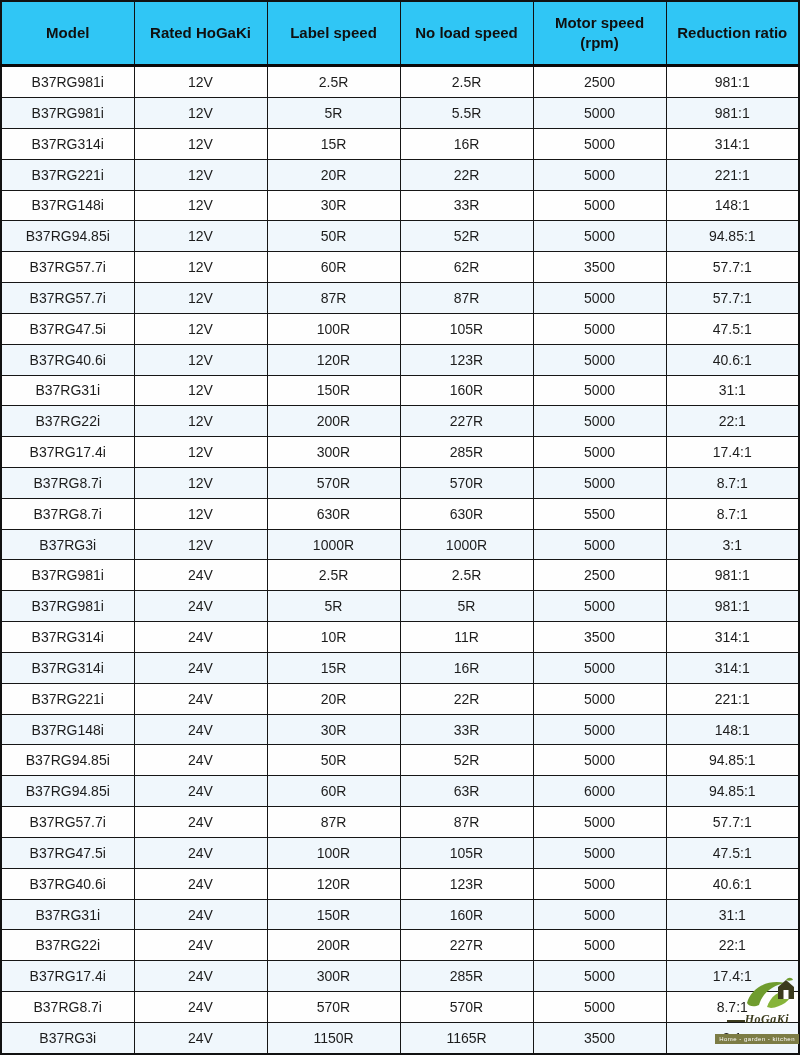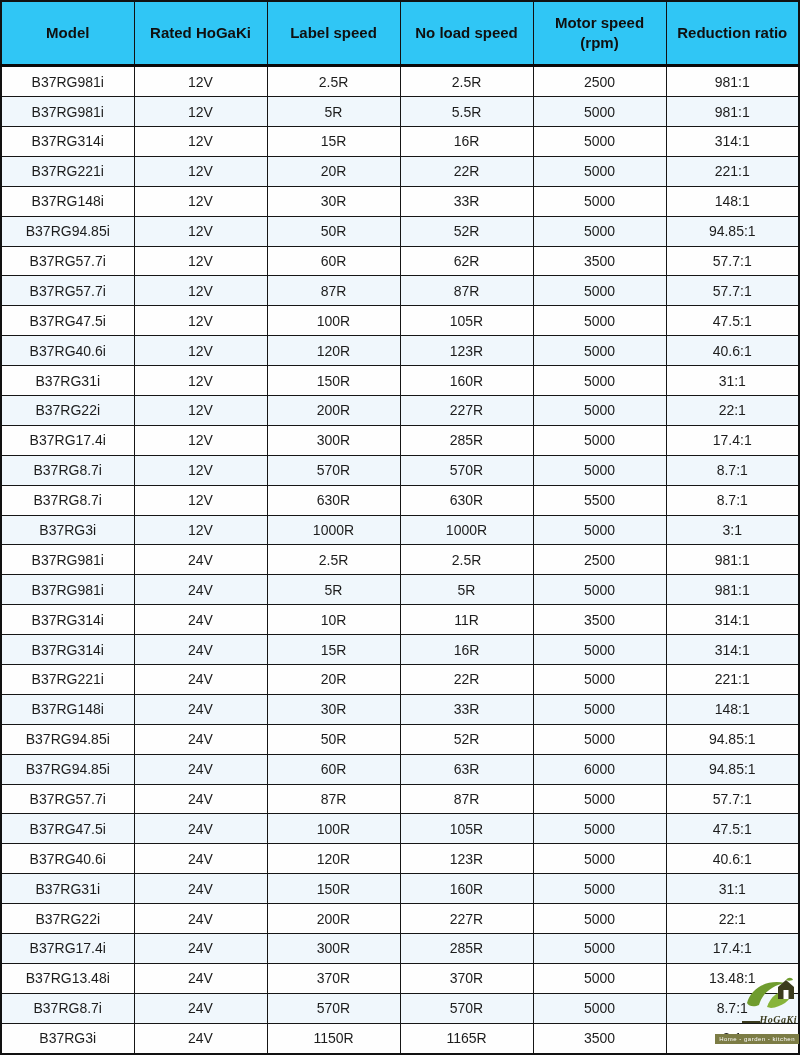--- a/index.html
+++ b/index.html
@@ -64,26 +64,26 @@
     right: 2px;
     top: -32px;
     width: 52px;
     height: 34px;
   }
   .wm-brand {
     display: inline-block;
     font-family: "Liberation Serif", "DejaVu Serif", serif;
     font-style: italic;
     font-weight: bold;
-    font-size: 10px;
+    font-size: 12px;
     letter-spacing: 0.5px;
     color: #3b3b1d;
     position: relative;
     line-height: 1;
-    margin-right: 2px;
+    margin-right: 10px;
   }
   .wm-brand::before {
     content: "";
     position: absolute;
     left: -18px;
     top: 55%;
     width: 18px;
     height: 2px;
     background: #3b3b1d;
   }
@@ -347,28 +347,20 @@
           <td>5000</td>
           <td>22:1</td>
         </tr>
         <tr>
           <td>B37RG17.4i</td>
           <td>24V</td>
           <td>300R</td>
           <td>285R</td>
           <td>5000</td>
           <td>17.4:1</td>
-        </tr>
-        <tr>
-          <td>B37RG13.48i</td>
-          <td>24V</td>
-          <td>370R</td>
-          <td>370R</td>
-          <td>5000</td>
-          <td>13.48:1</td>
         </tr>
         <tr>
           <td>B37RG8.7i</td>
           <td>24V</td>
           <td>570R</td>
           <td>570R</td>
           <td>5000</td>
           <td>8.7:1</td>
         </tr>
         <tr>

